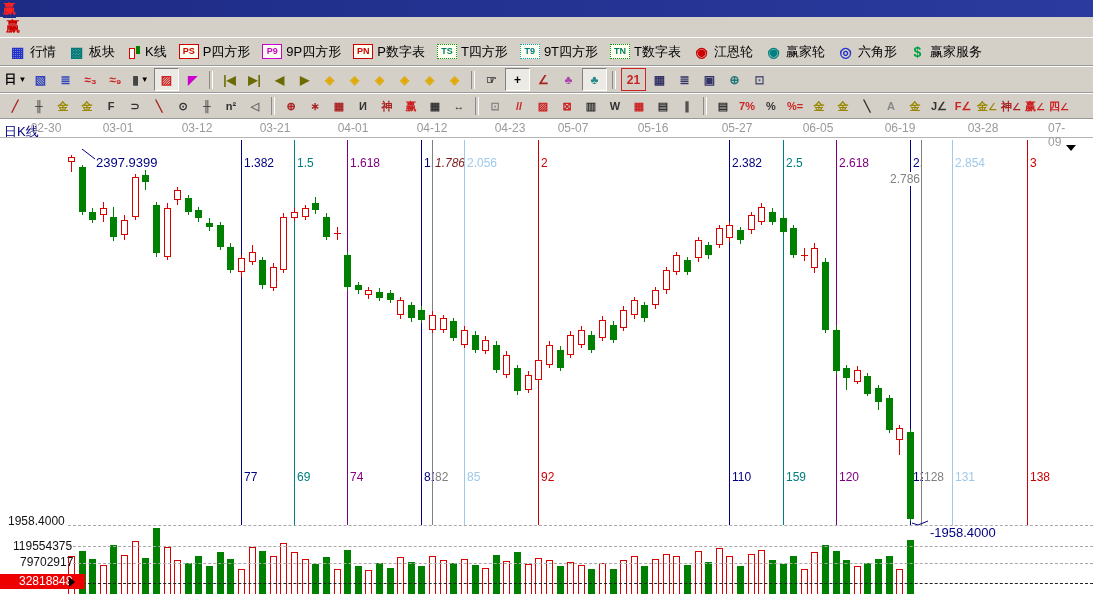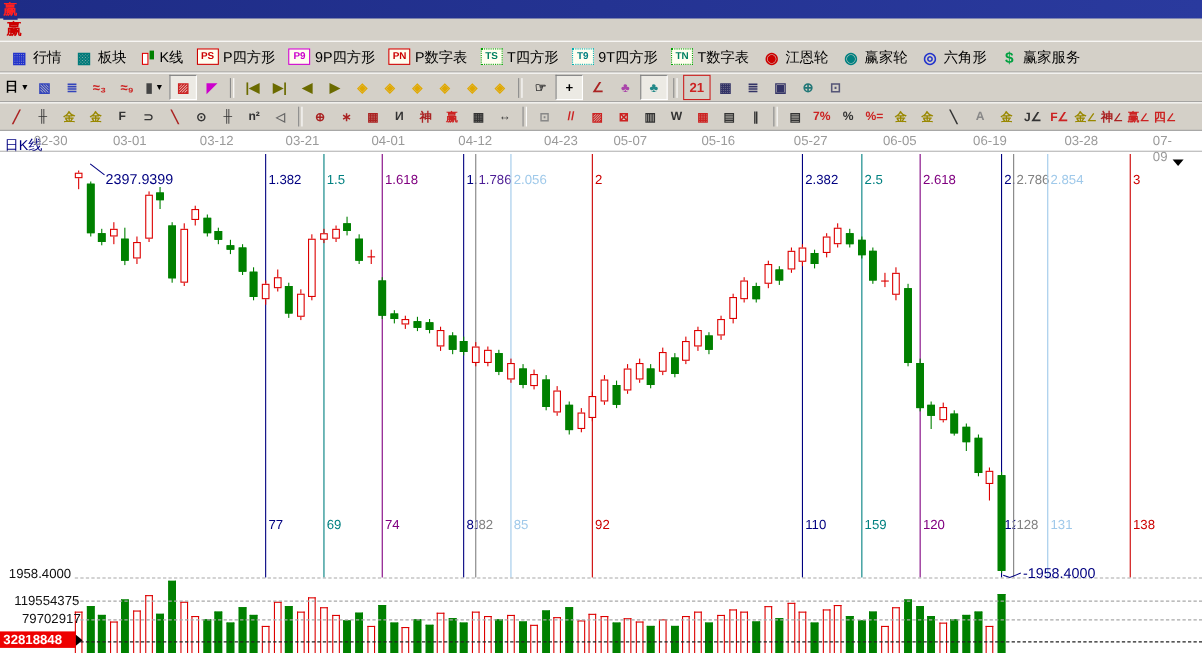--- a/index.html
+++ b/index.html
@@ -50,21 +50,21 @@
   .gtop{position:absolute;top:37px;font-size:12px;background:#fff;padding:0 1px}
   .gbot{position:absolute;top:351px;font-size:12px;background:#fff;padding:0 1px}
   .cw{position:absolute;width:1px}
   .cb{position:absolute;width:7px;box-sizing:border-box}
   .vb{position:absolute;width:7px;box-sizing:border-box}
   .dash{position:absolute;left:68px;width:1025px;border-top:1px dashed #a8a8a8}
   .dash.black{border-top:1px dashed #222}
   .axlab{position:absolute;font-size:12px;color:#111}
   .navylab{position:absolute;font-size:13px;color:#000080}
   .volhl{position:absolute;left:0;top:455px;width:66px;height:15px;background:#ee0000;
-     color:#fff;font-size:12px;font-weight:bold;line-height:15px;padding-left:3px}
+     color:#fff;font-size:12px;font-weight:normal;line-height:15px;padding-left:19px}
   .volhl-arrow{position:absolute;left:69px;top:458px;width:0;height:0;
      border-top:5px solid transparent;border-bottom:5px solid transparent;
      border-left:6px solid #000}
   .ddtri{position:absolute;left:1066px;top:26px;width:0;height:0;
      border-left:5px solid transparent;border-right:5px solid transparent;
      border-top:6px solid #000}
   svg.overlay{position:absolute;left:0;top:0;pointer-events:none}
 </style>
 </head>
 <body>
@@ -240,42 +240,42 @@
       <div class="gline" style="left: 294px; background: rgb(0, 128, 128);"></div>
       <span class="gtop" style="left: 296px; color: rgb(0, 128, 128);">1.5</span>
       <span class="gbot" style="left: 296px; color: rgb(0, 128, 128);">69</span>
       <div class="gline" style="left: 347px; background: rgb(128, 0, 128);"></div>
       <span class="gtop" style="left: 349px; color: rgb(128, 0, 128);">1.618</span>
       <span class="gbot" style="left: 349px; color: rgb(128, 0, 128);">74</span>
       <div class="gline" style="left: 421px; background: rgb(0, 0, 128);"></div>
       <span class="gtop" style="left: 423px; color: rgb(0, 0, 128);">1.</span>
       <span class="gbot" style="left: 423px; color: rgb(0, 0, 128);">81</span>
       <div class="gline" style="left: 432px; background: rgb(128, 128, 128);"></div>
-      <span class="gtop" style="left: 434px; color: #4c1d95;">1.786</span>
+      <span class="gtop" style="left: 434px; color: #7f1d1d; font-style: italic;">1.786</span>
       <span class="gbot" style="left: 434px; color: rgb(128, 128, 128);">82</span>
       <div class="gline" style="left: 464px; background: rgb(159, 201, 234);"></div>
       <span class="gtop" style="left: 466px; color: rgb(159, 201, 234);">2.056</span>
       <span class="gbot" style="left: 466px; color: rgb(159, 201, 234);">85</span>
       <div class="gline" style="left: 538px; background: rgb(204, 0, 0);"></div>
       <span class="gtop" style="left: 540px; color: rgb(204, 0, 0);">2</span>
       <span class="gbot" style="left: 540px; color: rgb(204, 0, 0);">92</span>
       <div class="gline" style="left: 729px; background: rgb(0, 0, 128);"></div>
       <span class="gtop" style="left: 731px; color: rgb(0, 0, 128);">2.382</span>
       <span class="gbot" style="left: 731px; color: rgb(0, 0, 128);">110</span>
       <div class="gline" style="left: 783px; background: rgb(0, 128, 128);"></div>
       <span class="gtop" style="left: 785px; color: rgb(0, 128, 128);">2.5</span>
       <span class="gbot" style="left: 785px; color: rgb(0, 128, 128);">159</span>
       <div class="gline" style="left: 836px; background: rgb(128, 0, 128);"></div>
       <span class="gtop" style="left: 838px; color: rgb(128, 0, 128);">2.618</span>
       <span class="gbot" style="left: 838px; color: rgb(128, 0, 128);">120</span>
       <div class="gline" style="left: 910px; background: rgb(0, 0, 128);"></div>
       <span class="gtop" style="left: 912px; color: rgb(0, 0, 128);">2.</span>
       <span class="gbot" style="left: 912px; color: rgb(0, 0, 128);">127</span>
       <div class="gline" style="left: 921px; background: rgb(128, 128, 128);"></div>
-      <span class="gtop" style="left: 923px; color: rgb(128, 128, 128);">2.786</span>
+      <span class="gtop" style="left: 889px; color: rgb(128, 128, 128); margin-top: 16px;">2.786</span>
       <span class="gbot" style="left: 923px; color: rgb(128, 128, 128);">128</span>
       <div class="gline" style="left: 952px; background: rgb(159, 201, 234);"></div>
       <span class="gtop" style="left: 954px; color: rgb(159, 201, 234);">2.854</span>
       <span class="gbot" style="left: 954px; color: rgb(159, 201, 234);">131</span>
       <div class="gline" style="left: 1027px; background: rgb(204, 0, 0);"></div>
       <span class="gtop" style="left: 1029px; color: rgb(204, 0, 0);">3</span>
       <span class="gbot" style="left: 1029px; color: rgb(204, 0, 0);">138</span>
     </div>
   <div id="candles">
       <div class="cw" style="left: 71px; top: 36px; height: 17px; background: rgb(221, 0, 0);"></div>
@@ -522,21 +522,21 @@
       <div class="vb" style="left: 907px; top: 421px; height: 54px; background: rgb(0, 128, 0); border-top: 1px solid rgb(0, 128, 0); border-right: 1px solid rgb(0, 128, 0); border-bottom: none; border-left: 1px solid rgb(0, 128, 0); border-image: initial;"></div>
     </div>
 
   <div class="dash" style="top:406px"></div>
   <div class="dash" style="top:427px"></div>
   <div class="dash" style="top:444px"></div>
   <div class="dash black" style="top:464px"></div>
 
   <span class="navylab" style="left:96px;top:36px">2397.9399</span>
   <span class="axlab" style="left:8px;top:395px">1958.4000</span>
-  <span class="navylab" style="left:930px;top:394px">-1958.4000</span>
+  <span class="navylab" style="left:930px;top:406px">-1958.4000</span>
   <span class="axlab" style="left:13px;top:420px">119554375</span>
   <span class="axlab" style="left:20px;top:436px">79702917</span>
   <span class="volhl">32818848</span>
   <span class="volhl-arrow"></span>
   <span class="ddtri"></span>
 
   <svg class="overlay" width="1093" height="475">
     <polyline points="82,30 95,40" fill="none" stroke="#000080" stroke-width="1"></polyline>
     <polyline points="912,404 918,406 928,402" fill="none" stroke="#000080" stroke-width="1"></polyline>
   </svg>

